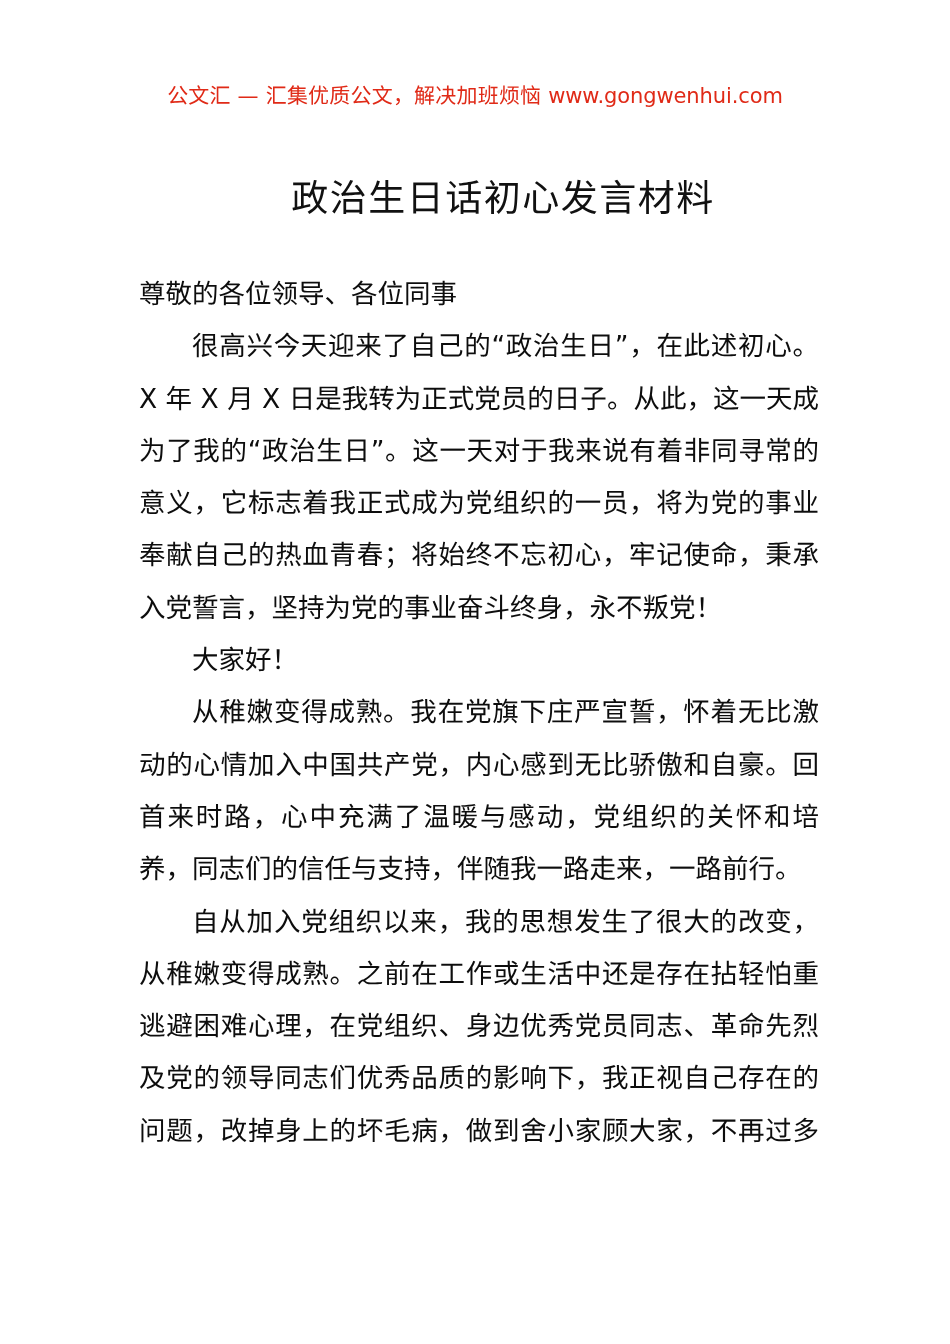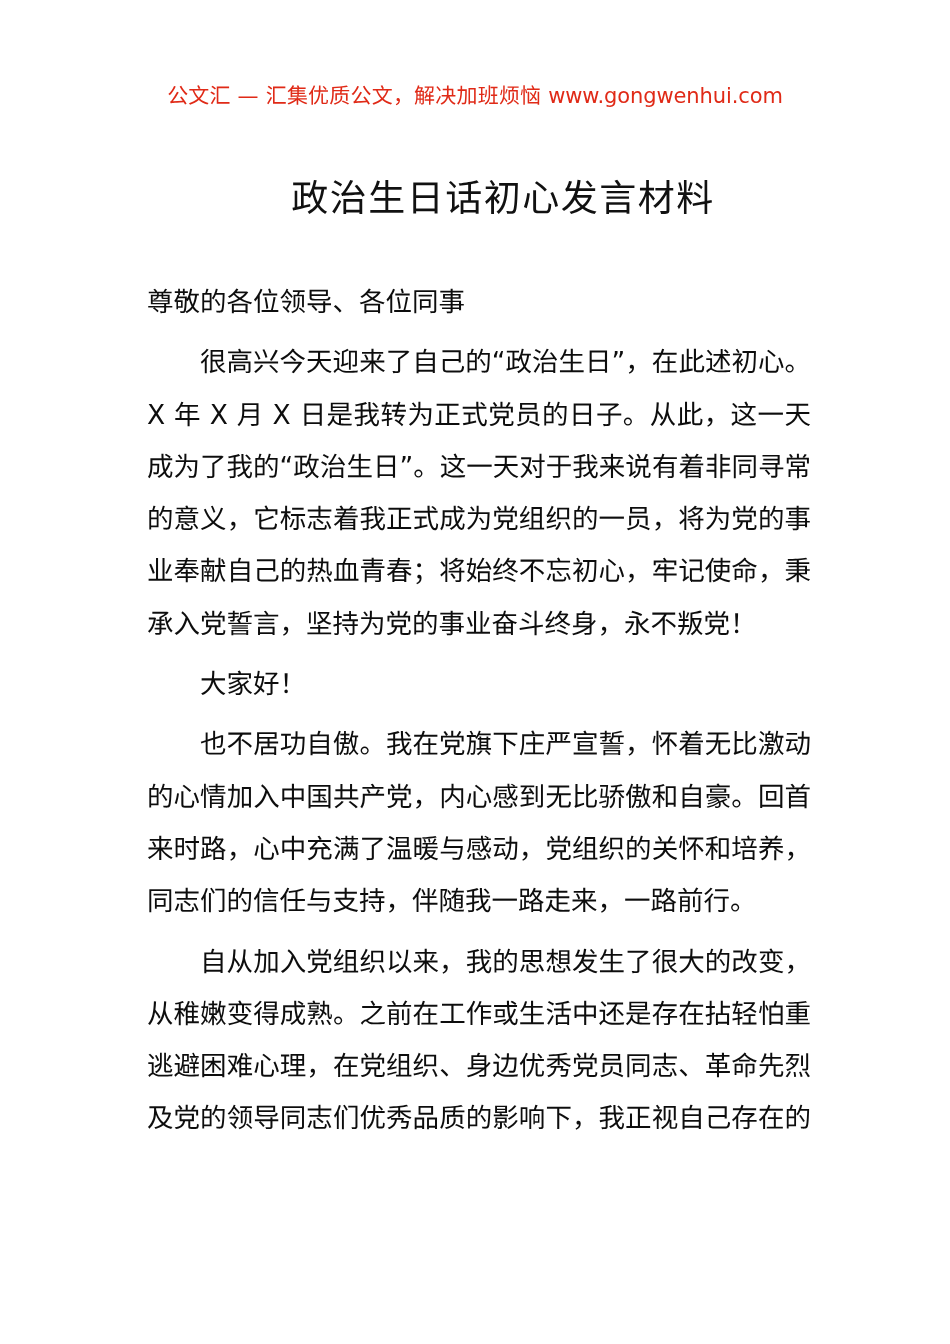--- a/index.html
+++ b/index.html
@@ -69,21 +69,21 @@
     width: 680px;
     font-size: 26.5px;
     line-height: 52.3px;
     color: #0d0d0d;
     text-align: justify;
     text-justify: inter-character;
     letter-spacing: 0px;
     font-family: "DejaVu Sans", "Liberation Sans", sans-serif;
   }
   .doc-body p {
-    margin: 8px;
+    margin: 0;
     padding: 0;
     text-align: justify;
     text-justify: inter-character;
   }
   .doc-body p.indent {
     text-indent: 53px;
   }
   .doc-body p.flush {
     text-indent: 0;
   }
@@ -103,20 +103,20 @@
   <div class="doc-title">政治生日话初心发言材料</div>
 
   <div class="doc-body">
 
     <p class="flush last-line-left">尊敬的各位领导、各位同事</p>
 
     <p class="indent last-line-left">很高兴今天迎来了自己的“政治生日”，在此述初心。X 年 X 月 X 日是我转为正式党员的日子。从此，这一天成为了我的“政治生日”。这一天对于我来说有着非同寻常的意义，它标志着我正式成为党组织的一员，将为党的事业奉献自己的热血青春；将始终不忘初心，牢记使命，秉承入党誓言，坚持为党的事业奋斗终身，永不叛党！</p>
 
     <p class="indent last-line-left">大家好！</p>
 
-    <p class="indent last-line-left">也不居功自傲。我在党旗下庄严宣誓，怀着无比激动的心情加入中国共产党，内心感到无比骄傲和自豪。回首来时路，心中充满了温暖与感动，党组织的关怀和培养，同志们的信任与支持，伴随我一路走来，一路前行。</p>
+    <p class="indent last-line-left">从稚嫩变得成熟。我在党旗下庄严宣誓，怀着无比激动的心情加入中国共产党，内心感到无比骄傲和自豪。回首来时路，心中充满了温暖与感动，党组织的关怀和培养，同志们的信任与支持，伴随我一路走来，一路前行。</p>
 
 
     <p class="indent last-line-left">自从加入党组织以来，我的思想发生了很大的改变，从稚嫩变得成熟。之前在工作或生活中还是存在拈轻怕重逃避困难心理，在党组织、身边优秀党员同志、革命先烈及党的领导同志们优秀品质的影响下，我正视自己存在的问题，改掉身上的坏毛病，做到舍小家顾大家，不再过多看重个人的利益，一切从大局出发，把集体利益放在首位在学校工作布置中，会想到谁更适合做什么就做什么，而不是想到做什么对自己更有利。为了学校各项工作更好开展，我尽可能的自己多担些，不计较个人得失，无怨言，也不居功自傲。在家庭生活中，我不再做座上宾，开始体谅家人的不易，主动承担家务，主动担起家庭的重担，为</p>
 
   </div>
 
 </div>
 
 </body></html>

